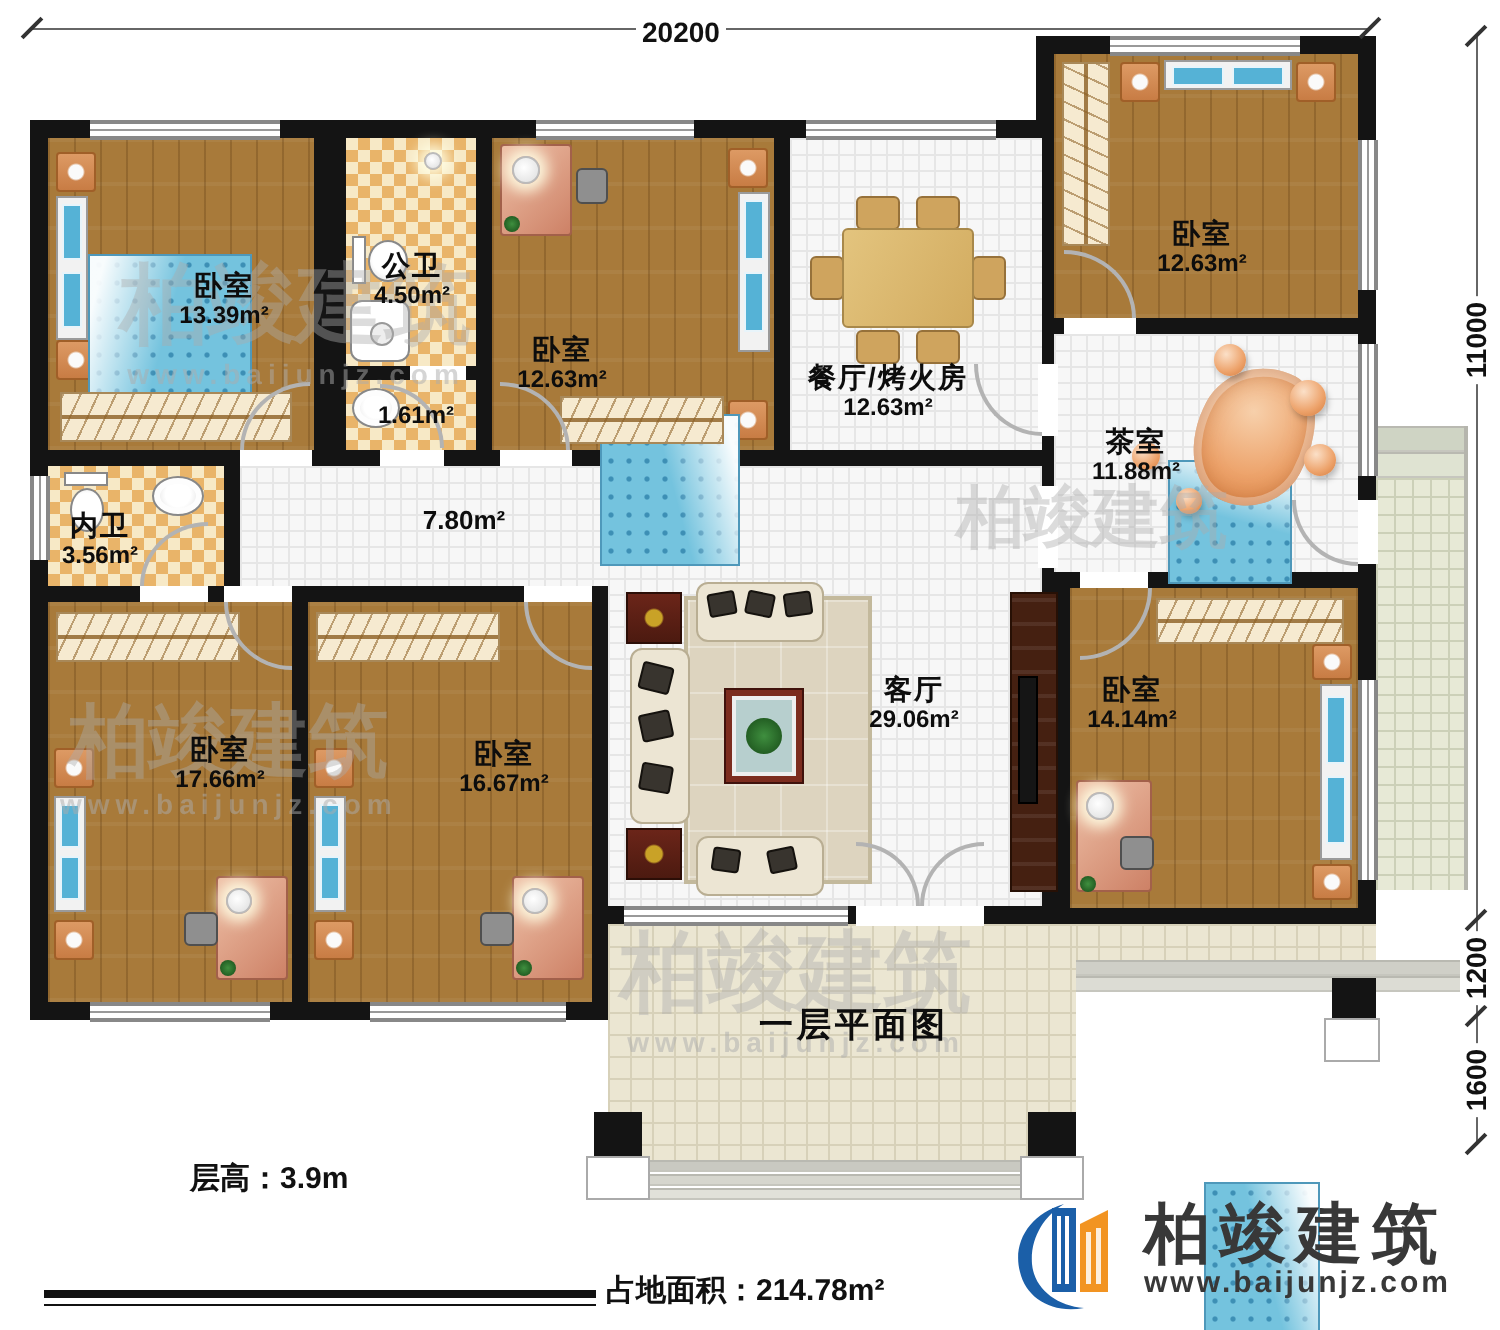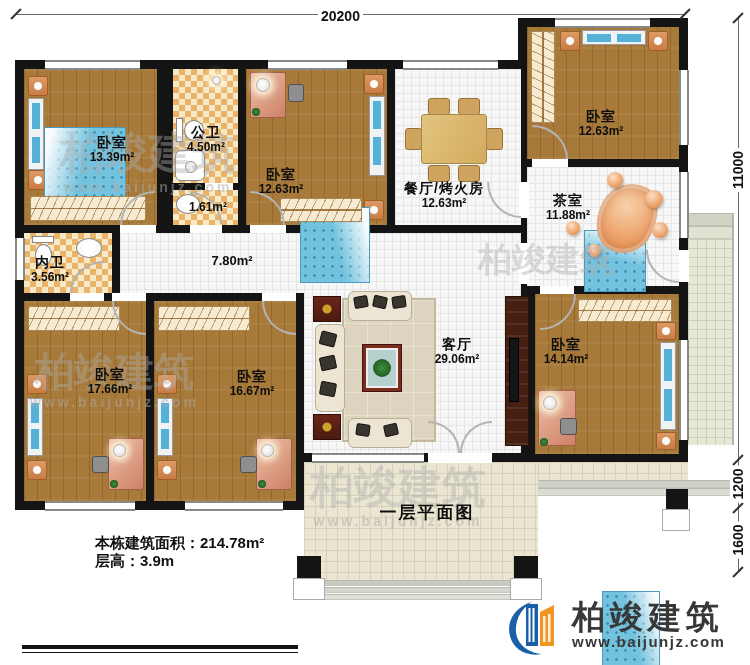--- a/index.html
+++ b/index.html
@@ -318,21 +318,21 @@
     <span class="rarea">12.63m²</span>
   </div>
   <div class="label" style="left:444px;top:196px">
     <span class="rname">餐厅/烤火房</span>
     <span class="rarea">12.63m²</span>
   </div>
   <div class="label" style="left:601px;top:124px">
     <span class="rname">卧室</span>
     <span class="rarea">12.63m²</span>
   </div>
-  <div class="label" style="left:568px;top:208px">
+  <div class="label" style="left:568px;top:228px">
     <span class="rname">茶室</span>
     <span class="rarea">11.88m²</span>
   </div>
   <div class="label" style="left:50px;top:270px">
     <span class="rname">内卫</span>
     <span class="rarea">3.56m²</span>
   </div>
   <div class="label" style="left:232px;top:261px">
     <span class="rarea" style="font-size:13px">7.80m²</span>
   </div>
@@ -363,30 +363,30 @@
 
   <div class="a dl" style="left:738px;top:18px;width:1px;height:554px"></div>
   <div class="tick" style="left:731px;top:17px"></div>
   <div class="tick" style="left:731px;top:459px"></div>
   <div class="tick" style="left:731px;top:507px"></div>
   <div class="tick" style="left:731px;top:571px"></div>
   <div class="dimt dimv" style="left:738px;top:170px">11000</div>
   <div class="dimt dimv" style="left:738px;top:484px">1200</div>
   <div class="dimt dimv" style="left:738px;top:540px">1600</div>
 
-  <div class="note" style="left:95px;top:534px">
-    <span>本栋建筑面积：</span><span>214.78m²</span>
-  </div>
-  <div class="note" style="left:95px;top:552px">
+  <div class="note" style="left:95px;top:580px">
     <span>层高：</span><span>3.9m</span>
   </div>
   <div class="title-row" style="left:36px;top:588px">
   </div>
   <div class="a" style="left:22px;top:645px;width:276px;border-top:4px solid #111"></div>
   <div class="a" style="left:22px;top:652px;width:276px;border-top:1px solid #111"></div>
+  <div class="note" style="left:303px;top:636px">
+    <span>占地面积：</span><span>214.78m²</span>
+  </div>
 
   <div class="a" style="left:502px;top:594px;width:64px;height:68px">
     <svg width="64" height="68" viewBox="0 0 64 68">
       <path d="M30 8 C 13 13, 4 27, 8 42 C 11 55, 24 63, 40 60 C 26 59, 15 50, 14 38 C 13 25, 20 14, 30 8 Z" fill="#1b5fa8"></path>
       <rect x="24" y="10" width="12" height="42" fill="#1b5fa8"></rect>
       <rect x="26.5" y="14" width="2" height="34" fill="#fff"></rect>
       <rect x="30.5" y="14" width="2" height="34" fill="#fff"></rect>
       <polygon points="38,18 52,11 52,52 38,52" fill="#f29422"></polygon>
       <rect x="41" y="22" width="2.5" height="26" fill="#fff" opacity="0.85"></rect>
       <rect x="46" y="20" width="2.5" height="28" fill="#fff" opacity="0.85"></rect>

